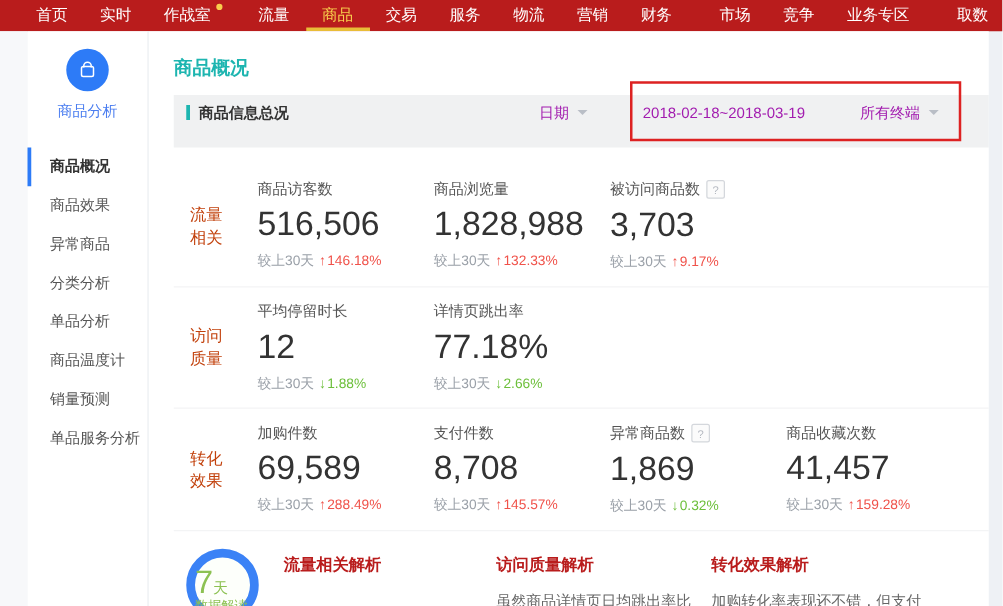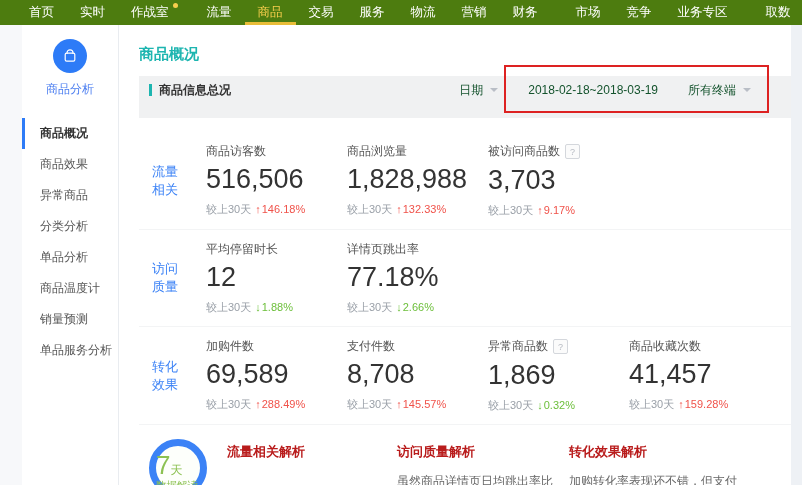--- a/index.html
+++ b/index.html
@@ -2,21 +2,21 @@
 <html><head>
 <meta charset="utf-8">
 <style>
   html,body{margin:0;padding:0}
   body{
     width:802px;height:485px;overflow:hidden;background:#eef1f5;
     font-family:"Liberation Sans","DejaVu Sans",sans-serif;
     -webkit-font-smoothing:antialiased;
   }
   
-  .topnav{height:25px;background:#4d7c0f;display:flex;align-items:stretch;padding-left:16px;color:#fff;font-size:12.5px}
+  .topnav{height:25px;background:#b91c1c;display:flex;align-items:stretch;padding-left:16px;color:#fff;font-size:12.5px}
   .nav-item{display:flex;align-items:center;padding:0 13px;cursor:pointer;position:relative;white-space:nowrap}
   .nav-item.active{color:#f8ce4d;box-shadow:inset 0 -3px 0 #e9bd38}
   .nav-sep{width:1px;height:12px;background:rgba(255,255,255,.45);align-self:center;margin:0 6px}
   .nav-dot{position:absolute;top:3px;right:4px;width:5px;height:5px;border-radius:50%;background:#f8ce4d}
   
   .shell{display:flex;height:460px}
   .rail{width:22px;background:#f7f8fa}
   .sidebar{width:96px;background:#fff;border-right:1px solid #e9ecf0;flex-shrink:0}
   .side-head{text-align:center;padding:14px 0 2px}
   .app-icon{width:34px;height:34px;border-radius:50%;background:#2d7bf7;margin:0 auto;display:flex;align-items:center;justify-content:center}
@@ -24,30 +24,30 @@
   .side-menu{margin-top:18px}
   .side-item{font-size:12px;color:#555;padding:7px 0 7px 15px;border-left:3px solid transparent;cursor:pointer;white-space:nowrap}
   .side-item.active{border-left-color:#2d7bf7;color:#333;font-weight:bold}
   
   .main{width:672px;background:#fff;position:relative;padding-left:20px;box-sizing:border-box}
   .page-title{color:#1db5b0;font-size:15px;font-weight:bold;margin:20px 0 12px}
   .section-bar{position:relative;height:28px;background:#f0f1f2;display:flex;align-items:center;justify-content:space-between;padding:0 0 14px 10px}
   .sec-left{display:flex;align-items:center}
   .sec-accent{width:3px;height:12px;background:#1db5b0;margin-right:7px}
   .sec-title{font-size:12px;font-weight:bold;color:#333}
-  .filters{display:flex;color:#14532d;font-size:12px;padding-right:40px}
+  .filters{display:flex;color:#a21caf;font-size:12px;padding-right:40px}
   .filter{display:flex;align-items:center;cursor:pointer}
-  .filter + .filter{margin-left:30px}
+  .filter + .filter{margin-left:44px}
   .caret{width:0;height:0;border:4px solid transparent;border-top-color:#b9bec6;margin-left:7px;margin-top:4px}
   .red-box{position:absolute;left:365px;top:-11px;width:261px;height:44px;border:2px solid #dd2222;pointer-events:none}
   
   .metrics{margin-top:14px}
   .m-row{display:flex;padding:12px 0 12px}
   .m-row + .m-row{border-top:1px solid #f3f4f5}
-  .group-cell{width:67px;display:flex;align-items:center;padding-left:13px;box-sizing:border-box;color:#3b82f6;font-size:13px;line-height:18px;flex-shrink:0}
+  .group-cell{width:67px;display:flex;align-items:center;padding-left:13px;box-sizing:border-box;color:#c2410c;font-size:13px;line-height:18px;flex-shrink:0}
   .group-cell span{width:27px;word-break:break-all}
   .metric{width:141px}
   .m-label{font-size:12px;color:#555;display:flex;align-items:flex-start;line-height:14px}
   .help{width:13px;height:13px;border:1px solid #d4d7dc;border-radius:2px;color:#b6bac2;font-size:9px;display:inline-flex;align-items:center;justify-content:center;margin-left:5px;background:#fbfbfb;cursor:pointer}
   .m-value{font-size:27px;line-height:32px;color:#333;margin:5px 0 7px}
   .m-compare{font-size:11px;color:#9aa0a8;line-height:14px;white-space:nowrap}
   .delta{margin-left:4px}
   .delta[data-dir="up"]{color:#f0524a}
   .delta[data-dir="down"]{color:#6cbf3a}
   .arrow{margin-right:1px}

